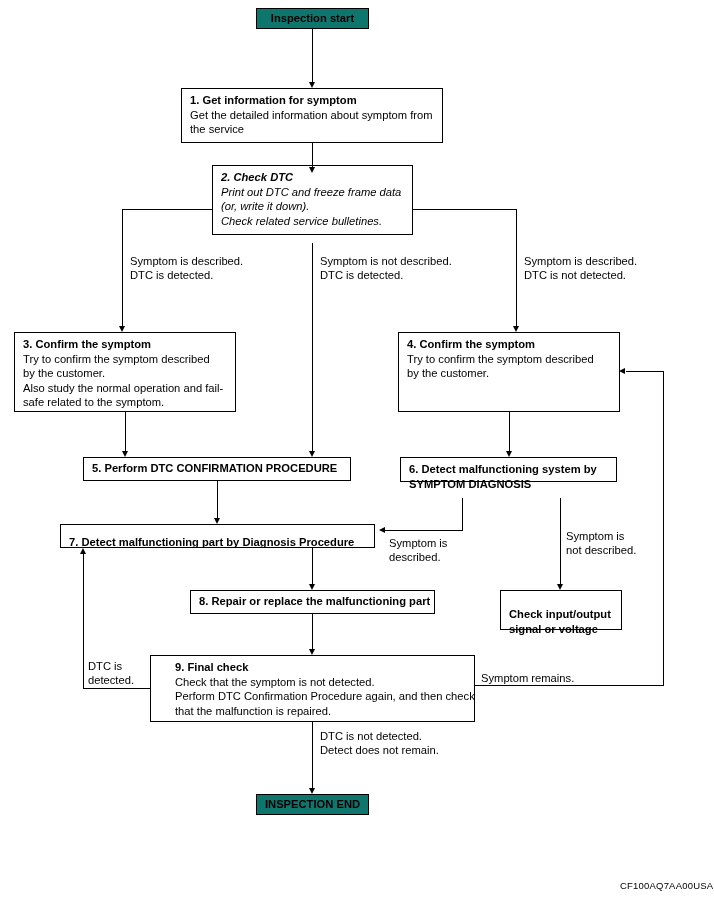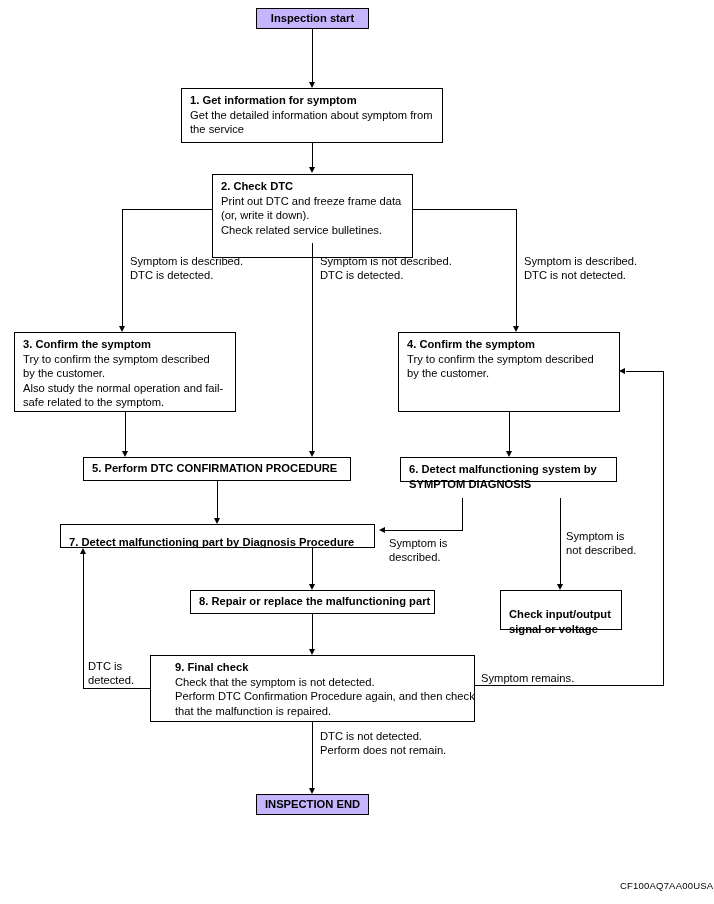--- a/index.html
+++ b/index.html
@@ -32,21 +32,21 @@
     display: block;
     white-space: nowrap;
   }
   .box .ln {
     display: block;
     white-space: nowrap;
   }
   .term {
     position: absolute;
     border: 1.4px solid #000;
-    background: #c4b5fd;
+    background: #0f766e;
     box-sizing: border-box;
     font-size: 11.2px;
     font-weight: bold;
     line-height: 18px;
     text-align: center;
     white-space: nowrap;
   }
   .bold-box {
     position: absolute;
     border: 1.4px solid #000;
@@ -111,21 +111,21 @@
   <div class="term" style="left:256px; top:8px; width:113px; height:21px; line-height:18px;">
     <span>Inspection start</span>
   </div>
 
   <div class="box" style="left:181px; top:88px; width:262px; height:55px;">
     <span class="ttl">1. Get information for symptom</span>
     <span class="ln">Get the detailed information about symptom from</span>
     <span class="ln">the service</span>
   </div>
 
-  <div class="box" style="left:212px; top:174px; width:201px; height:84px;">
+  <div class="box" style="left:212px; top:165px; width:201px; height:70px;font-style:italic;">
     <span class="ttl">2. Check DTC</span>
     <span class="ln">Print out DTC and freeze frame data</span>
     <span class="ln">(or, write it down).</span>
     <span class="ln">Check related service bulletines.</span>
   </div>
 
   <div class="box" style="left:14px; top:332px; width:222px; height:80px;">
     <span class="ttl">3. Confirm the symptom</span>
     <span class="ln">Try to confirm the symptom described</span>
     <span class="ln">by the customer.</span>
@@ -253,18 +253,18 @@
     <span class="ln">DTC is</span>
     <span class="ln">detected.</span>
   </div>
 
   <div class="lbl" style="left:481px; top:671px;">
     <span class="ln">Symptom remains.</span>
   </div>
 
   <div class="lbl" style="left:320px; top:729px;">
     <span class="ln">DTC is not detected.</span>
-    <span class="ln">Perform does not remain.</span>
+    <span class="ln">Detect does not remain.</span>
   </div>
 
   <div class="code" style="left:620px; top:880px;">CF100AQ7AA00USA</div>
 
 </div>
 
 </body></html>

